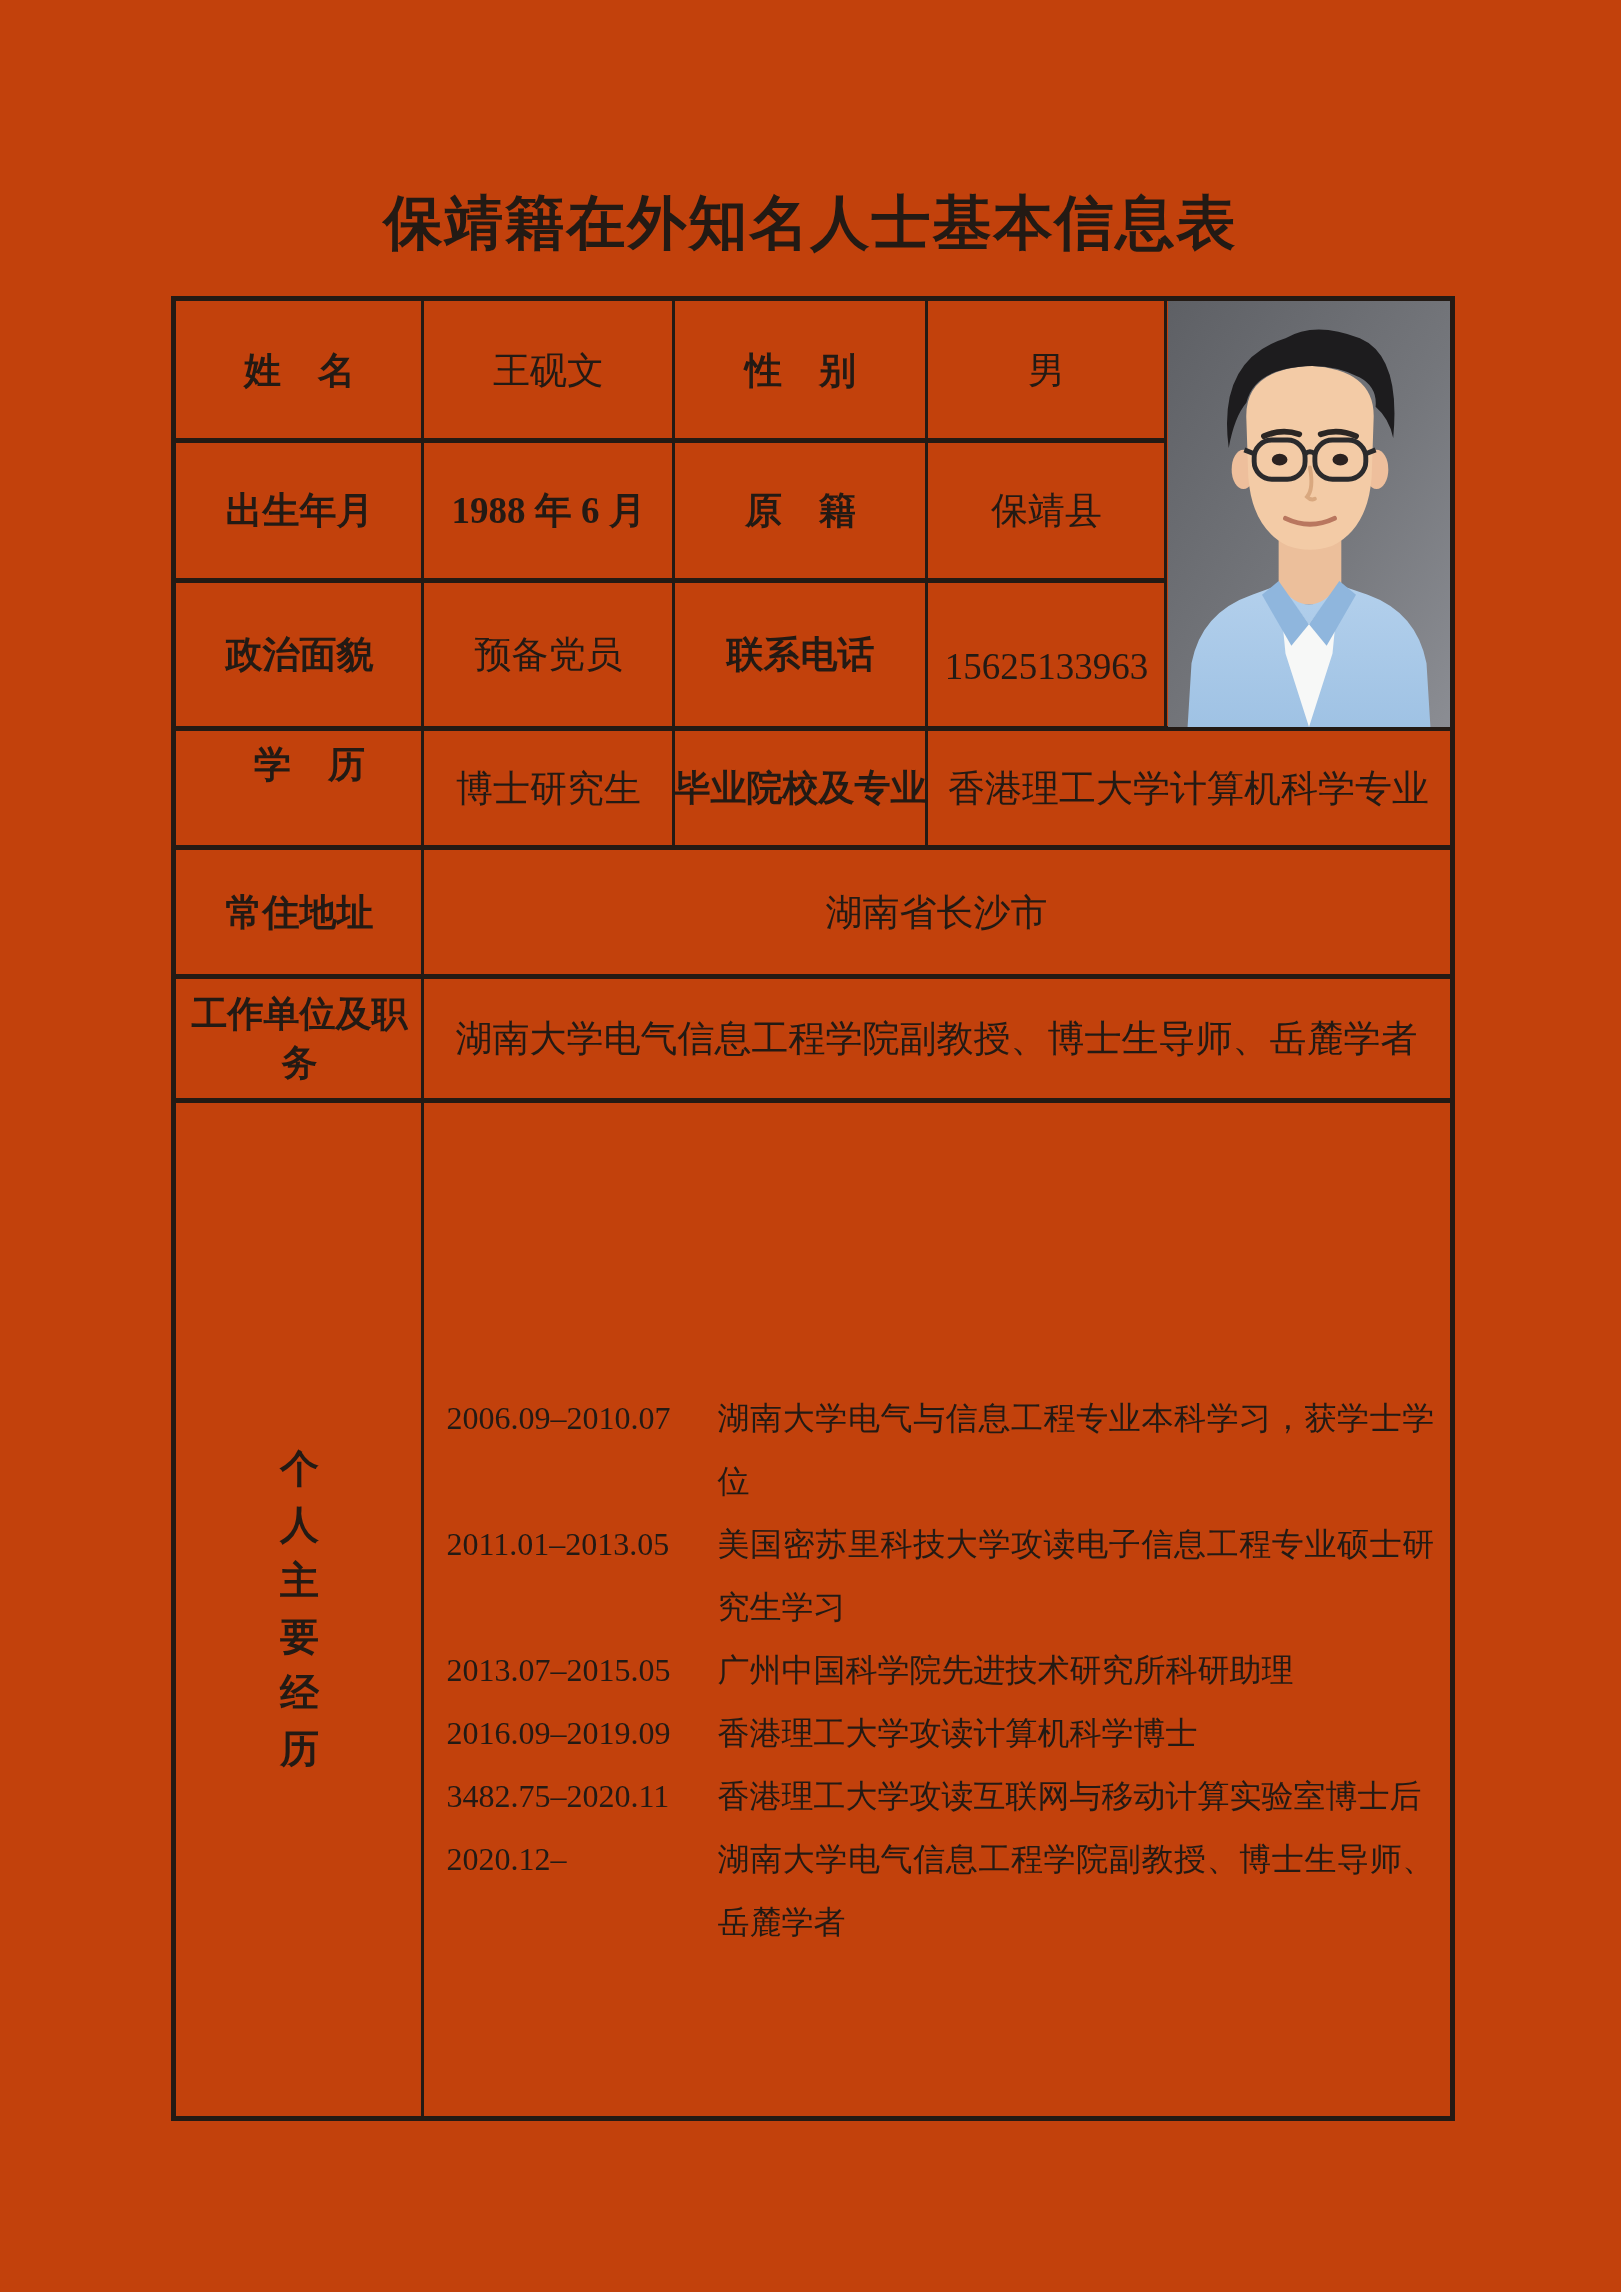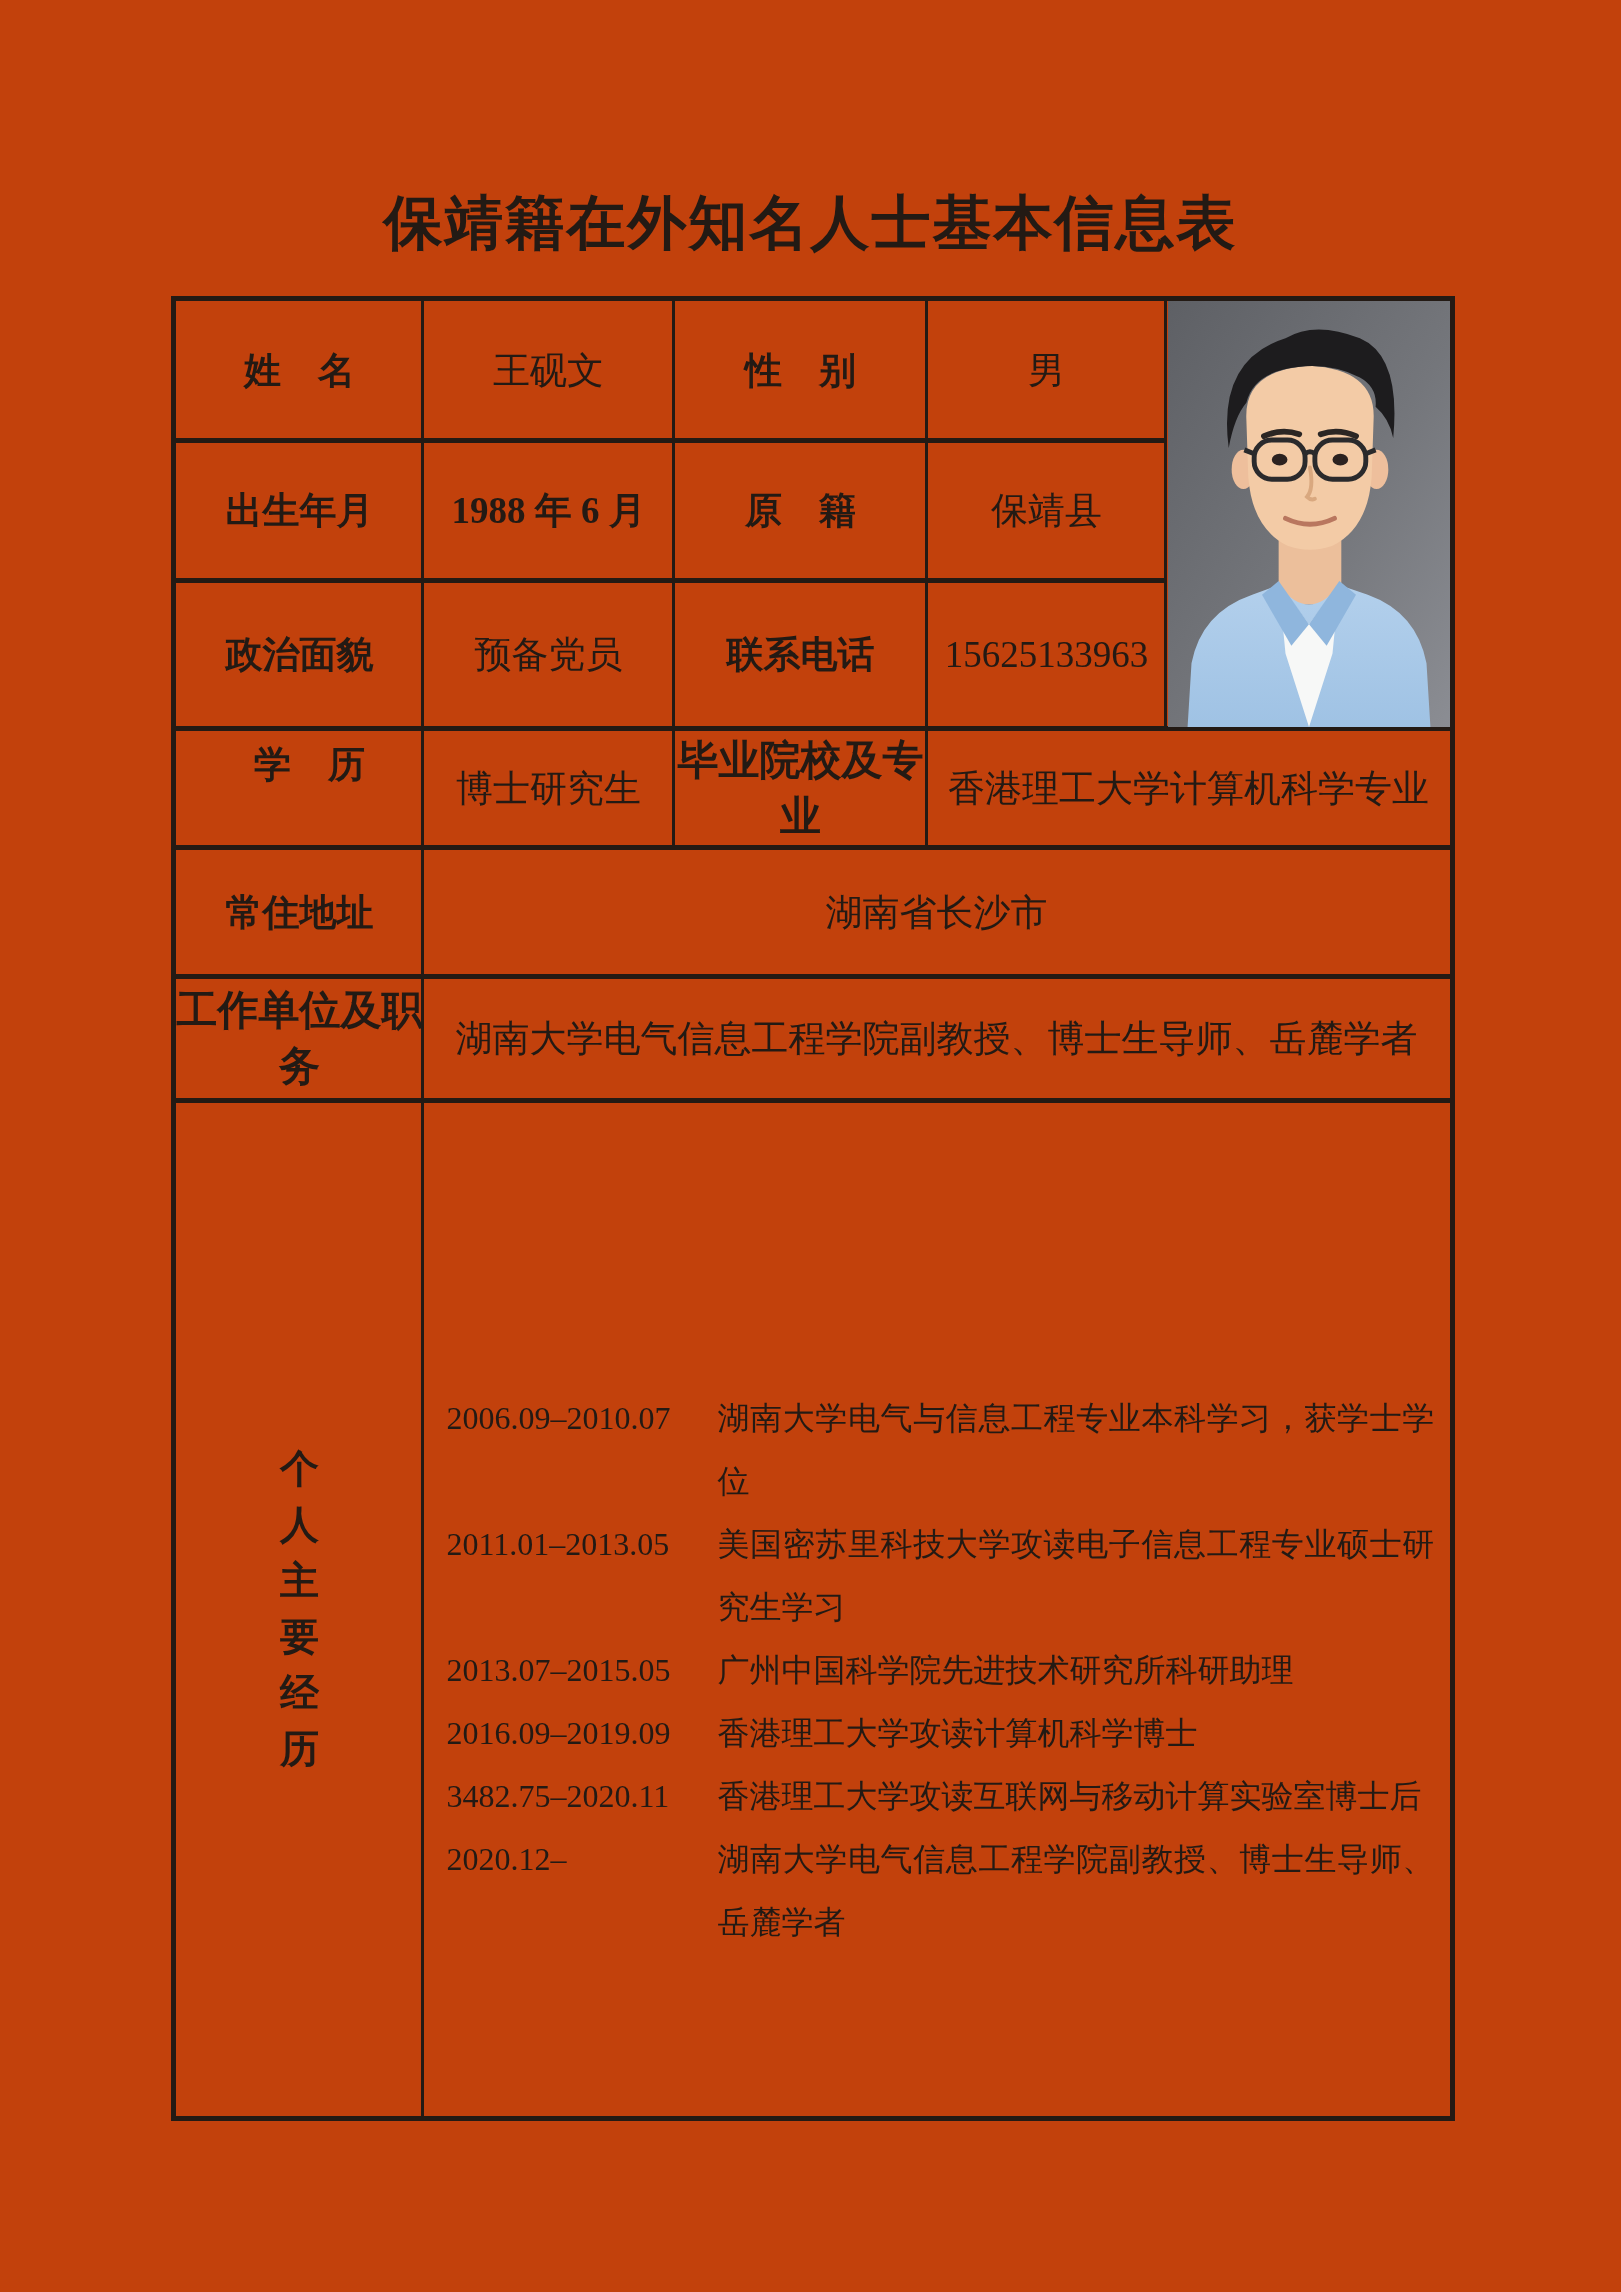--- a/index.html
+++ b/index.html
@@ -31,21 +31,21 @@
   .cell{
     position:absolute;
     display:flex;align-items:center;justify-content:center;
     text-align:center;
     font-size:37px;
     line-height:1.35;
     color:#231a14;
     box-sizing:border-box;
   }
   .lbl{font-weight:bold;}
-  .sm{font-size:41px;}
+  .sm{font-size:36px;}
   .vlabel{
     position:absolute;
     display:flex;flex-direction:column;
     align-items:center;justify-content:center;
   }
   .vchar{
     height:56px;line-height:56px;
     font-size:39px;font-weight:bold;
   }
   .expcell{
@@ -93,21 +93,21 @@
     <div class="cell" style="left:751px;top:0;width:239px;height:140px;">男</div>
 
     <div class="cell lbl" style="left:0;top:140px;width:247px;height:140px;">出生年月</div>
     <div class="cell" style="left:247px;top:140px;width:251px;height:140px;font-weight:bold;">1988 年 6 月</div>
     <div class="cell lbl" style="left:498px;top:140px;width:253px;height:140px;">原　籍</div>
     <div class="cell" style="left:751px;top:140px;width:239px;height:140px;">保靖县</div>
 
     <div class="cell lbl" style="left:0;top:280px;width:247px;height:148px;">政治面貌</div>
     <div class="cell" style="left:247px;top:280px;width:251px;height:148px;">预备党员</div>
     <div class="cell lbl" style="left:498px;top:280px;width:253px;height:148px;">联系电话</div>
-    <div class="cell" style="left:751px;top:280px;width:239px;height:148px;">15625133963</div>
+    <div class="cell" style="left:751px;top:292px;width:239px;height:148px;">15625133963</div>
 
     <div class="photo">
       <svg viewBox="0 0 288 435" preserveAspectRatio="none">
         <defs>
           <linearGradient id="bgGrad" x1="0" y1="0" x2="1" y2="1">
             <stop offset="0" stop-color="#5e6065"></stop>
             <stop offset="0.55" stop-color="#74767b"></stop>
             <stop offset="1" stop-color="#8b8d93"></stop>
           </linearGradient>
           <linearGradient id="shirtGrad" x1="0" y1="0" x2="0" y2="1">

